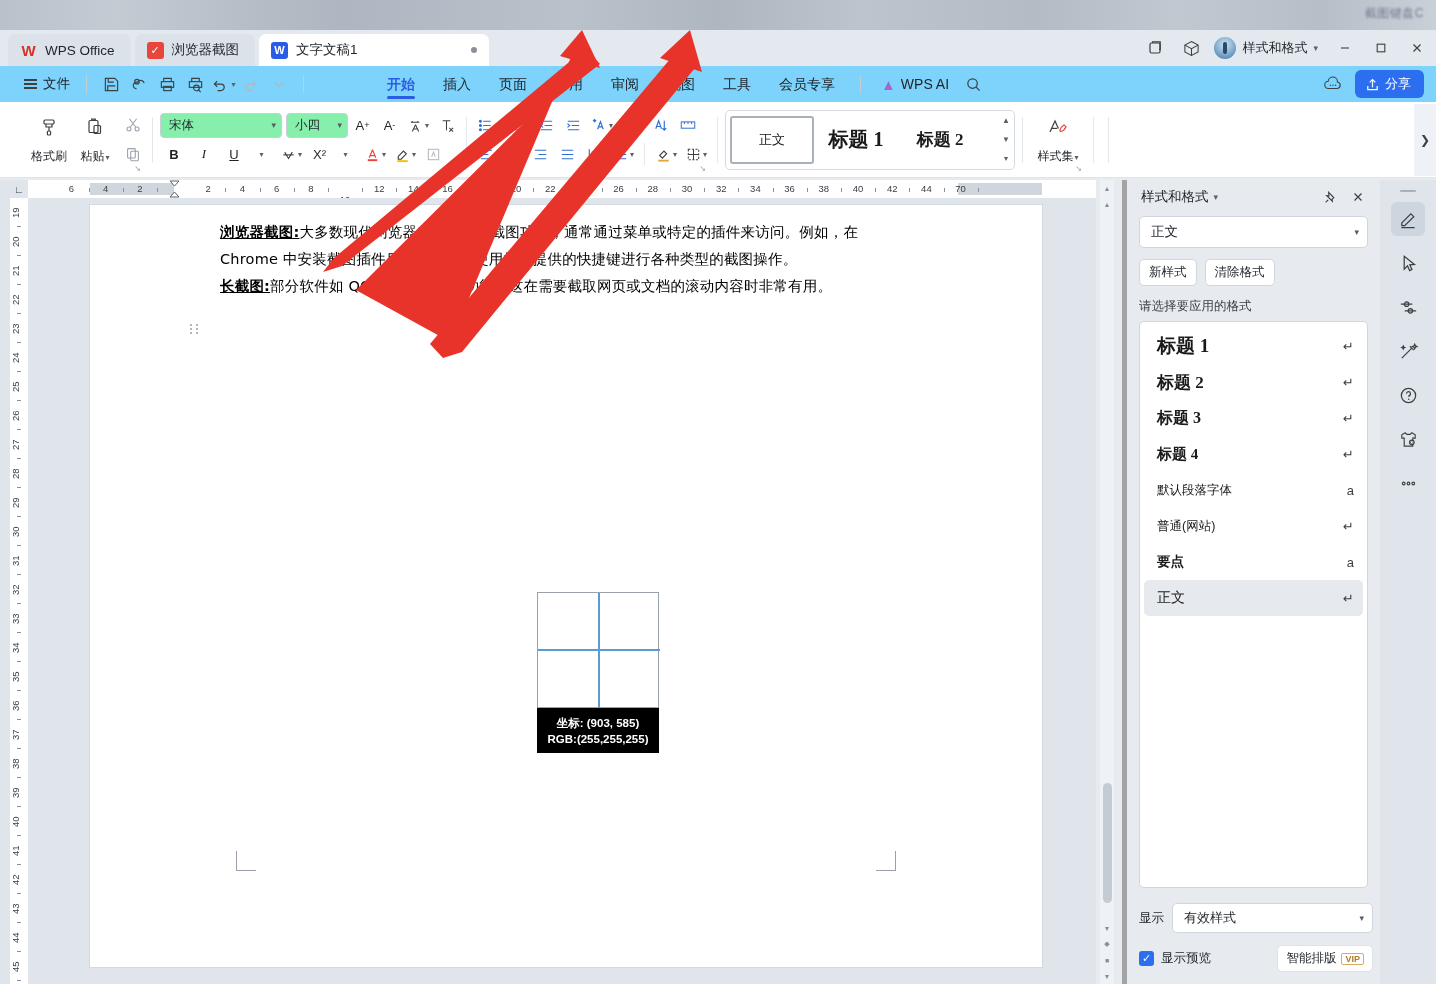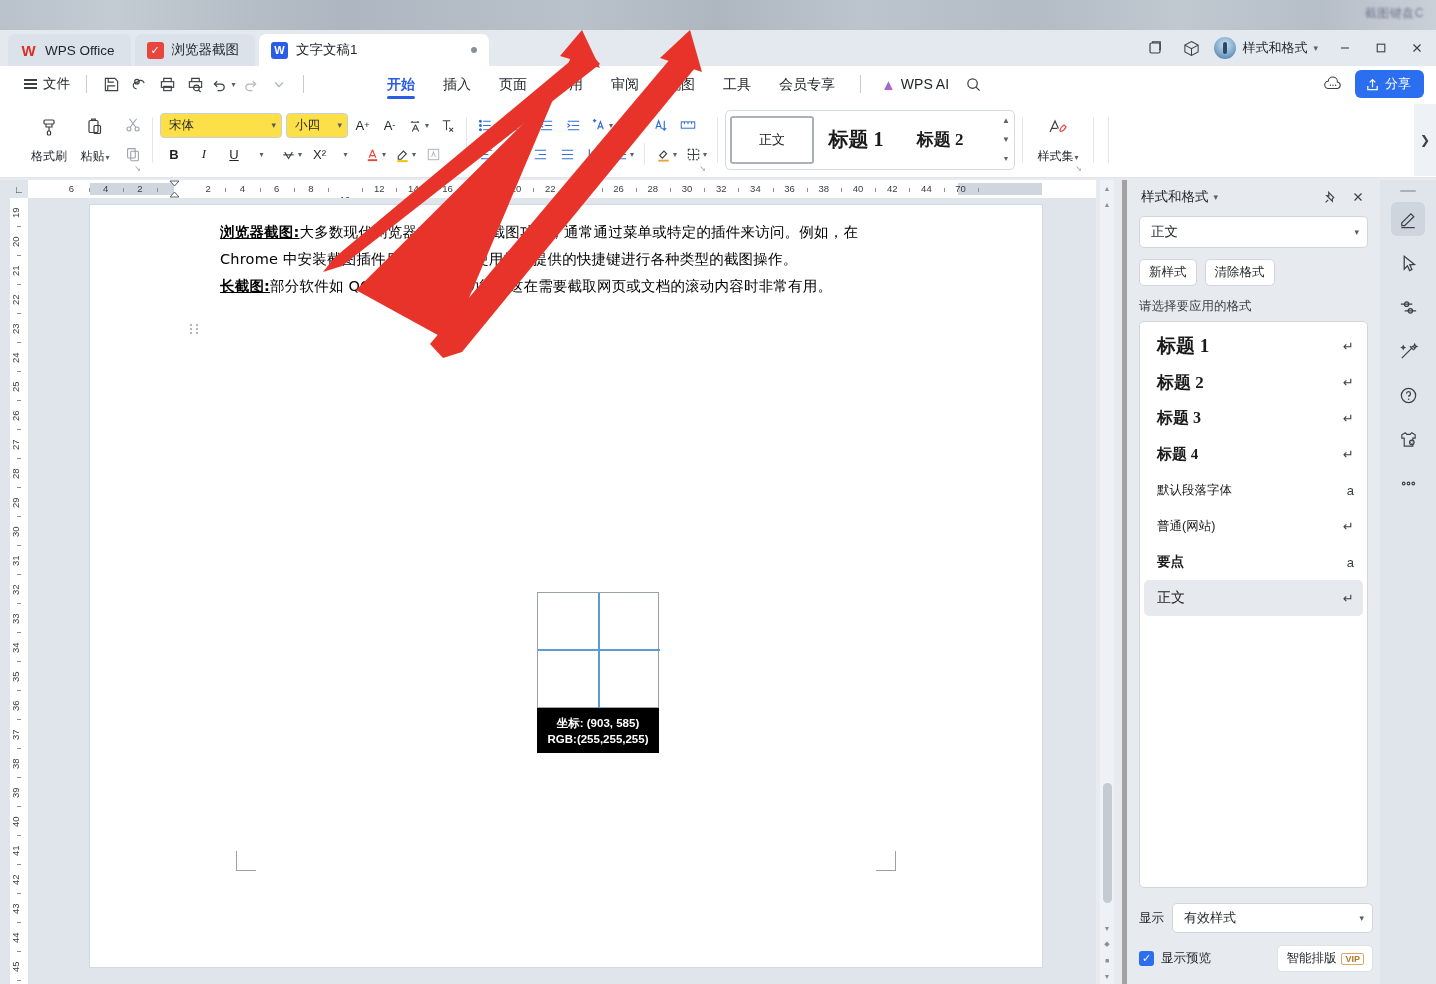--- a/index.html
+++ b/index.html
@@ -50,21 +50,21 @@
   .win-right { position: absolute; right: 0; top: 0; height: 36px; display: flex; align-items: center; gap: 2px; padding-right: 2px; }
   .wr-btn { width: 34px; height: 32px; display: flex; align-items: center; justify-content: center; color: #3c4043; }
   .user-chip { display: flex; align-items: center; gap: 6px; padding: 0 8px 0 4px; height: 32px; font-size: 13px; color: #1f2328; }
   .avatar { width: 22px; height: 22px; border-radius: 50%;
             background: radial-gradient(circle at 50% 35%, #cfe4f5 0%, #7fa9cc 55%, #456f97 100%); position: relative; overflow: hidden; }
   .avatar:after { content:''; position:absolute; left:9px; top:5px; width:4px; height:12px; background:#2c4a66; border-radius:2px; }
 
   
   .menurow {
     position: absolute; left: 0; top: 66px; width: 1436px; height: 36px;
-    background: #ffffff; display: flex; align-items: center;
+    background: #7dd3fc; display: flex; align-items: center;
   }
   .m-file { display: flex; align-items: center; gap: 6px; margin-left: 18px; font-size: 13.5px; color: #1f2328; padding: 3px 6px; border-radius: 4px;}
   .hamb { display: inline-flex; flex-direction: column; gap: 2.5px; }
   .hamb i { display: block; width: 13px; height: 1.6px; background: #3c4043; }
   .vsep { width: 1px; height: 18px; background: #c5ccd4; margin: 0 10px; }
   .qicon { width: 28px; height: 26px; display: flex; align-items: center; justify-content: center; color: #3c4043; border-radius: 4px;}
   .qicon.dim { color: #b2b8c0; }
   .ribtabs { display: flex; align-items: center; margin-left: 60px; gap: 2px; }
   .rtab { font-size: 14px; color: #1f2328; padding: 6px 13px 5px; border-radius: 4px; position: relative; white-space: nowrap;}
   .rtab.sel { color: #2b5ce6; font-weight: 600; }
@@ -92,21 +92,21 @@
   }
   .bigbtn .lbl { white-space: nowrap; font-size: 12px; }
   .bigico { height: 24px; display: flex; align-items: center; justify-content: center; color: #3c4043; }
   .smallstack { display:flex; flex-direction:column; gap: 4px; }
   .rowline { display: flex; align-items: center; gap: 2px; }
   .tb { height: 25px; min-width: 25px; display: flex; align-items: center; justify-content: center;
         font-size: 13px; color: #1f2328; border-radius: 4px; padding: 0 3px; }
   .tb.blue { color: #2f6fd0; }
   .caret { font-size: 8px; color: #5a6069; margin-left: 1px; }
   .selbox {
-    height: 25px; border: 1px solid #c9cfd6; border-radius: 4px; background: #fde047;
+    height: 25px; border: 1px solid #c9cfd6; border-radius: 4px; background: #86efac;
     display: flex; align-items: center; justify-content: space-between;
     font-size: 12.5px; color: #1f2328; padding: 0 5px 0 8px;
   }
   .dd-caret { font-size: 9px; color: #555c66; margin-left: 6px;}
 
   
   .gallery {
     width: 290px; height: 60px; border: 1px solid #d6dbe1; border-radius: 5px;
     display: flex; align-items: center; background: #fff; position: relative; padding-left: 4px;
   }

